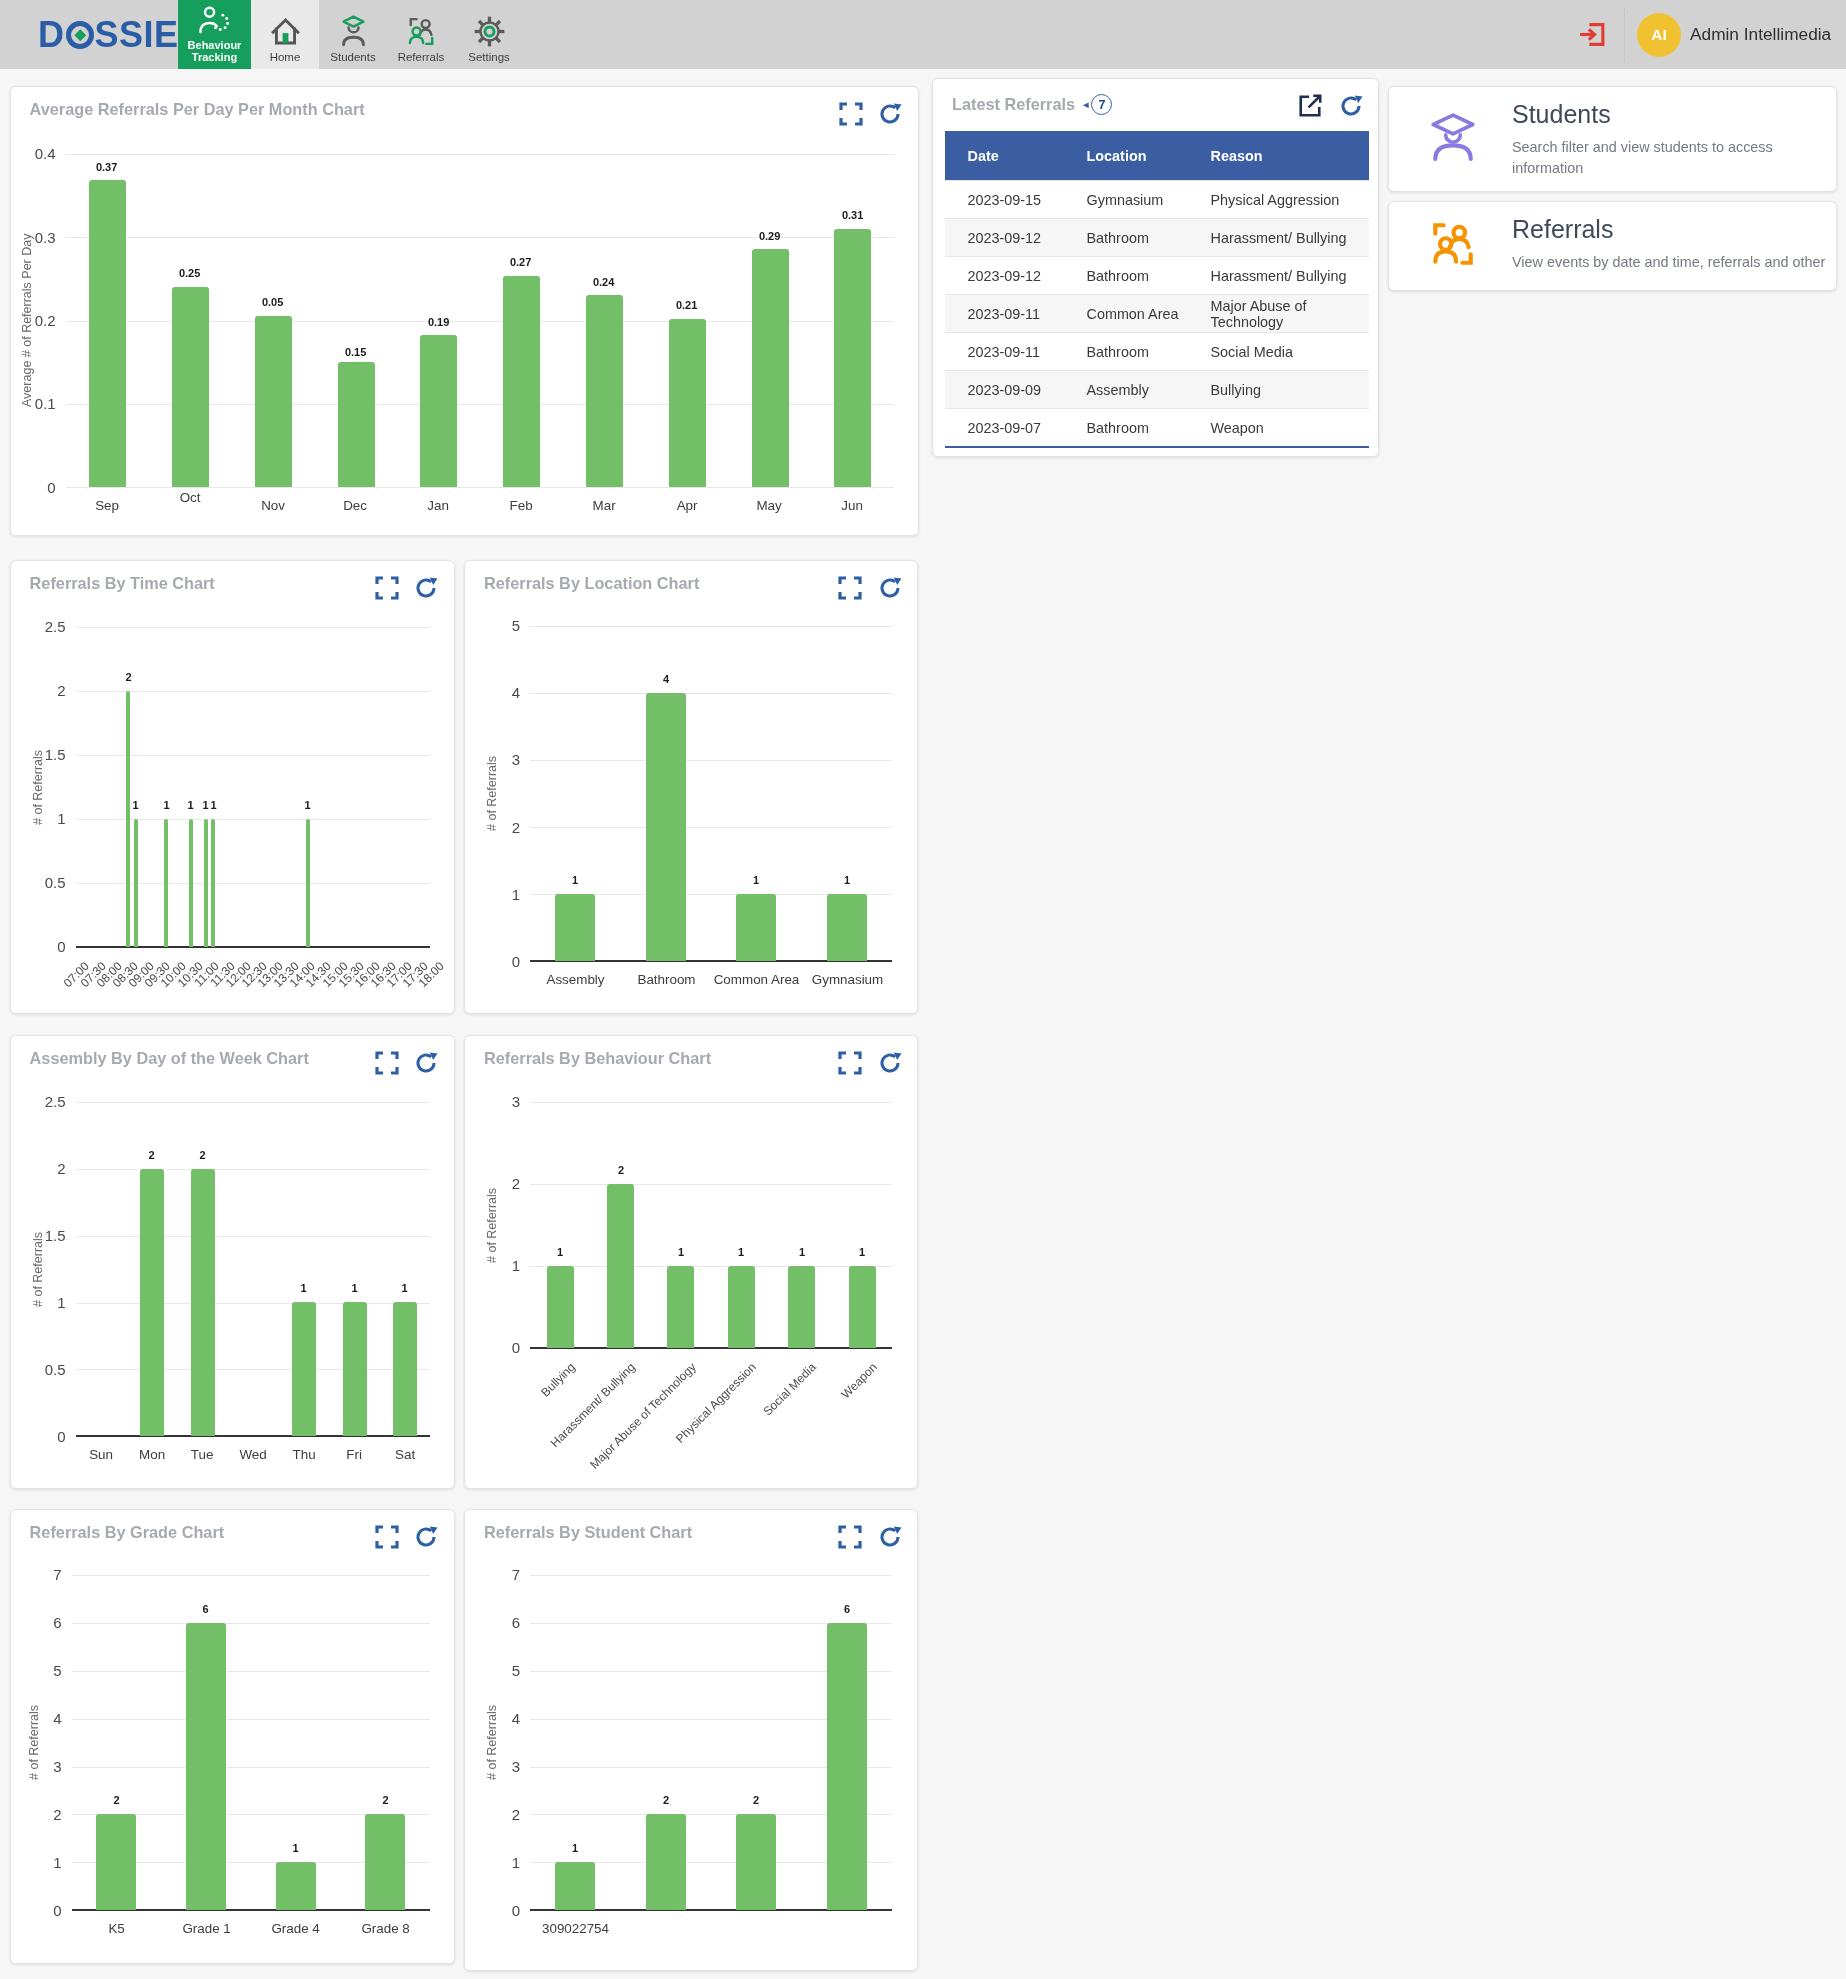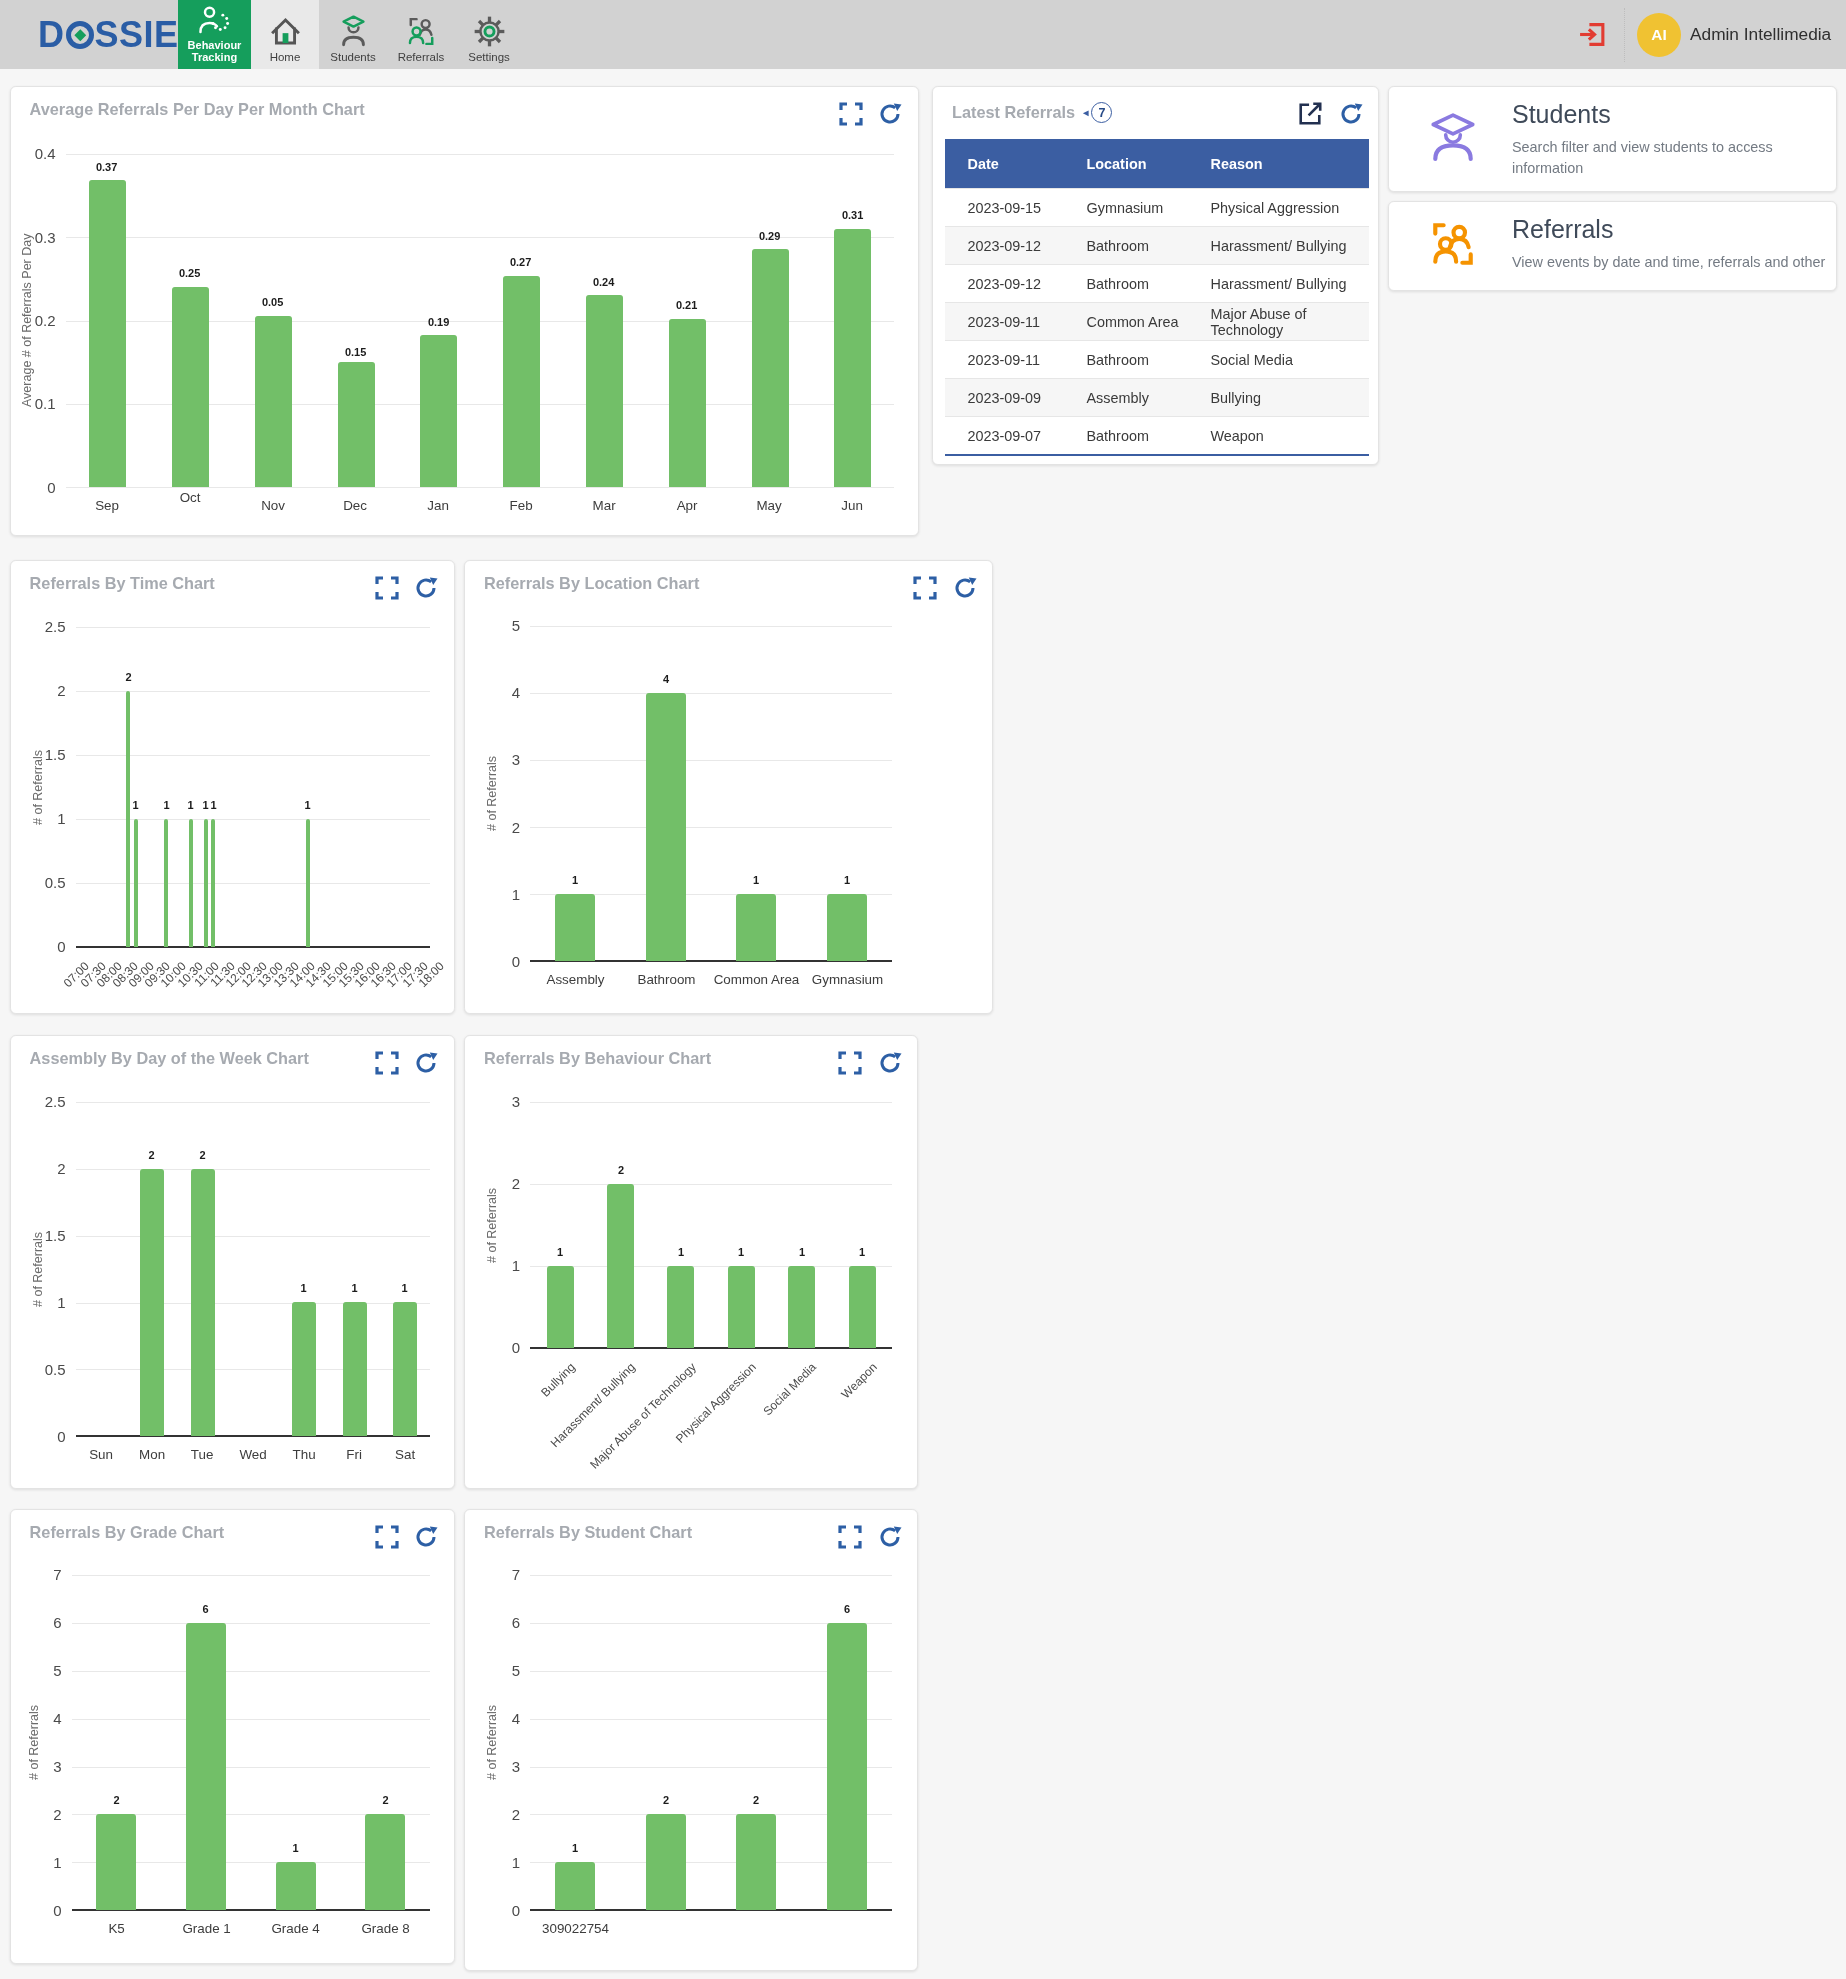--- a/index.html
+++ b/index.html
@@ -230,21 +230,21 @@
       <div class="xcat" style="left: 580px; width: 83px; top: 344px;">Apr</div>
       <div class="bar" style="left: 686px; width: 37px; height: 238px;"></div>
       <div class="val" style="left: 704px; top: 76px;">0.29</div>
       <div class="xcat" style="left: 662px; width: 83px; top: 344px;">May</div>
       <div class="bar" style="left: 768px; width: 37px; height: 258px;"></div>
       <div class="val" style="left: 787px; top: 55px;">0.31</div>
       <div class="xcat" style="left: 745px; width: 83px; top: 344px;">Jun</div>
     </div>
 </div>
 
-<div class="card" style="left:932px;top:86px;width:447px;height:379px;">
+<div class="card" style="left:932px;top:78px;width:447px;height:379px;">
   <div class="lr-head">
     <span class="lr-title">Latest Referrals</span>
     <span class="lr-badge-arrow">◄</span>
     <span class="lr-badge">7</span>
   </div>
   <div class="icon-btn icon-open">
     <svg width="26" height="26" viewBox="0 0 28 28" fill="none" stroke="#223050" stroke-width="2.8">
         <path d="M24 15 V24 H4 V4 H13"></path>
         <path d="M12.5 15.5 L25 3"></path>
         <path d="M17.5 3 H25 V10.5"></path>
@@ -398,21 +398,21 @@
       <div class="xrot" style="left: 265px; top: 332px;">15:00</div>
       <div class="xrot" style="left: 281px; top: 332px;">15:30</div>
       <div class="xrot" style="left: 297px; top: 332px;">16:00</div>
       <div class="xrot" style="left: 313px; top: 332px;">16:30</div>
       <div class="xrot" style="left: 329px; top: 332px;">17:00</div>
       <div class="xrot" style="left: 345px; top: 332px;">17:30</div>
       <div class="xrot" style="left: 361px; top: 332px;">18:00</div>
     </div>
 </div>
 
-<div class="card" style="left:464px;top:560px;width:529px;height:454px;">
+<div class="card" style="left:464px;top:560px;width:454px;height:454px;">
   <div class="card-title">Referrals By Location Chart</div>
   <div class="icon-btn icon-fs">
     <svg width="26" height="26" viewBox="0 0 26 26" fill="none" stroke="#2d5fa5" stroke-width="3.2">
         <path d="M3 9 V3 H9"></path>
         <path d="M17 3 H23 V9"></path>
         <path d="M23 17 V23 H17"></path>
         <path d="M9 23 H3 V17"></path>
       </svg>
   </div>
   <div class="icon-btn icon-rf">

